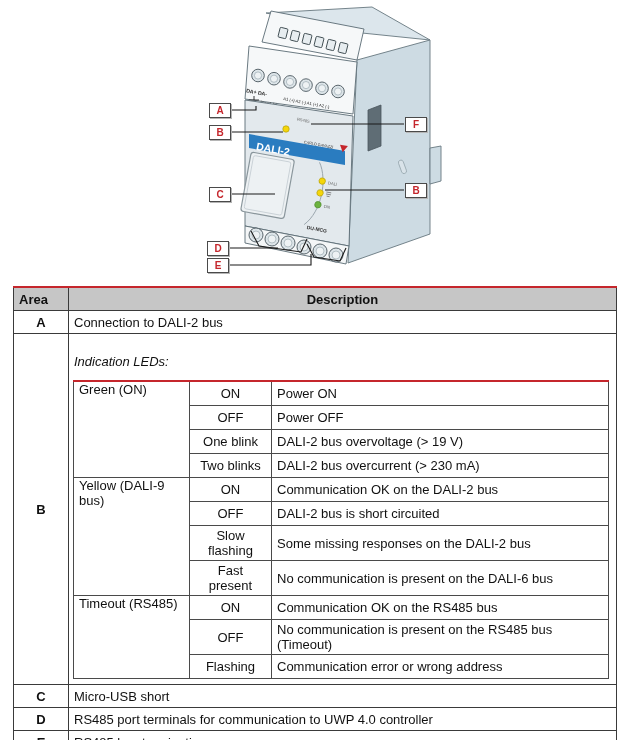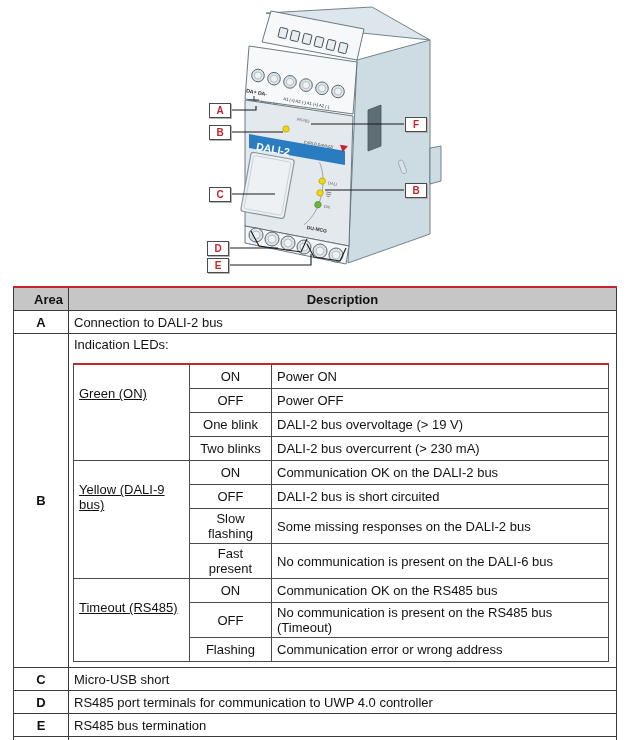--- a/index.html
+++ b/index.html
@@ -24,29 +24,29 @@
   .co-a{left:209px;top:103px;} .co-b1{left:209px;top:125px;} .co-c{left:209px;top:187px;}
   .co-d{left:207px;top:241px;} .co-e{left:207px;top:258px;}
   .co-f{left:405px;top:117px;} .co-b2{left:405px;top:183px;}
   svg text{font-family:"Liberation Sans", sans-serif;}
   
   table.data-table{position:absolute;left:13px;top:286px;width:604px;border-collapse:collapse;
         table-layout:fixed;font-size:13px;}
   table.data-table{border:1px solid var(--line_dark);border-top:2.5px solid var(--accent_red);}
   .data-table th,.data-table td{border:1px solid var(--line_dark);padding:1px 5px;vertical-align:middle;}
   .data-table th{background:var(--header_gray);font-weight:bold;text-align:center;height:20px;}
-  .data-table th.area-h{text-align:right;}
+  .data-table th.area-h{text-align:left;}
   .data-table td.area{ text-align:center;font-weight:bold;vertical-align:middle;}
   .data-table tr.simple td{height:20px;}
   td.desc-b{padding:0;vertical-align:top;}
-  .ind-leds{margin:3px 0 0 5px;height:17px;}
+  .ind-leds{margin:20px 0 0 5px;height:17px;font-style:italic;}
   table.led-table{border-collapse:collapse;table-layout:fixed;margin:9px 4px 5px 4px;
         width:536px;font-size:13px;border:1px solid #4a4a4a;border-top:2.5px solid var(--accent_red);}
   .led-table td{border:1px solid #4a4a4a;padding:2px 5px;height:19px;vertical-align:middle;}
-  .led-table td.led-name{vertical-align:top;padding-top:21px;text-decoration:underline;}
+  .led-table td.led-name{vertical-align:top;padding-top:0;}
   .led-table td.led-state{text-align:center;}
 </style>
 </head>
 <body>
 
 <div id="page">
 
   <div id="figure">
     <svg width="627" height="285" viewBox="0 0 627 285">
 

